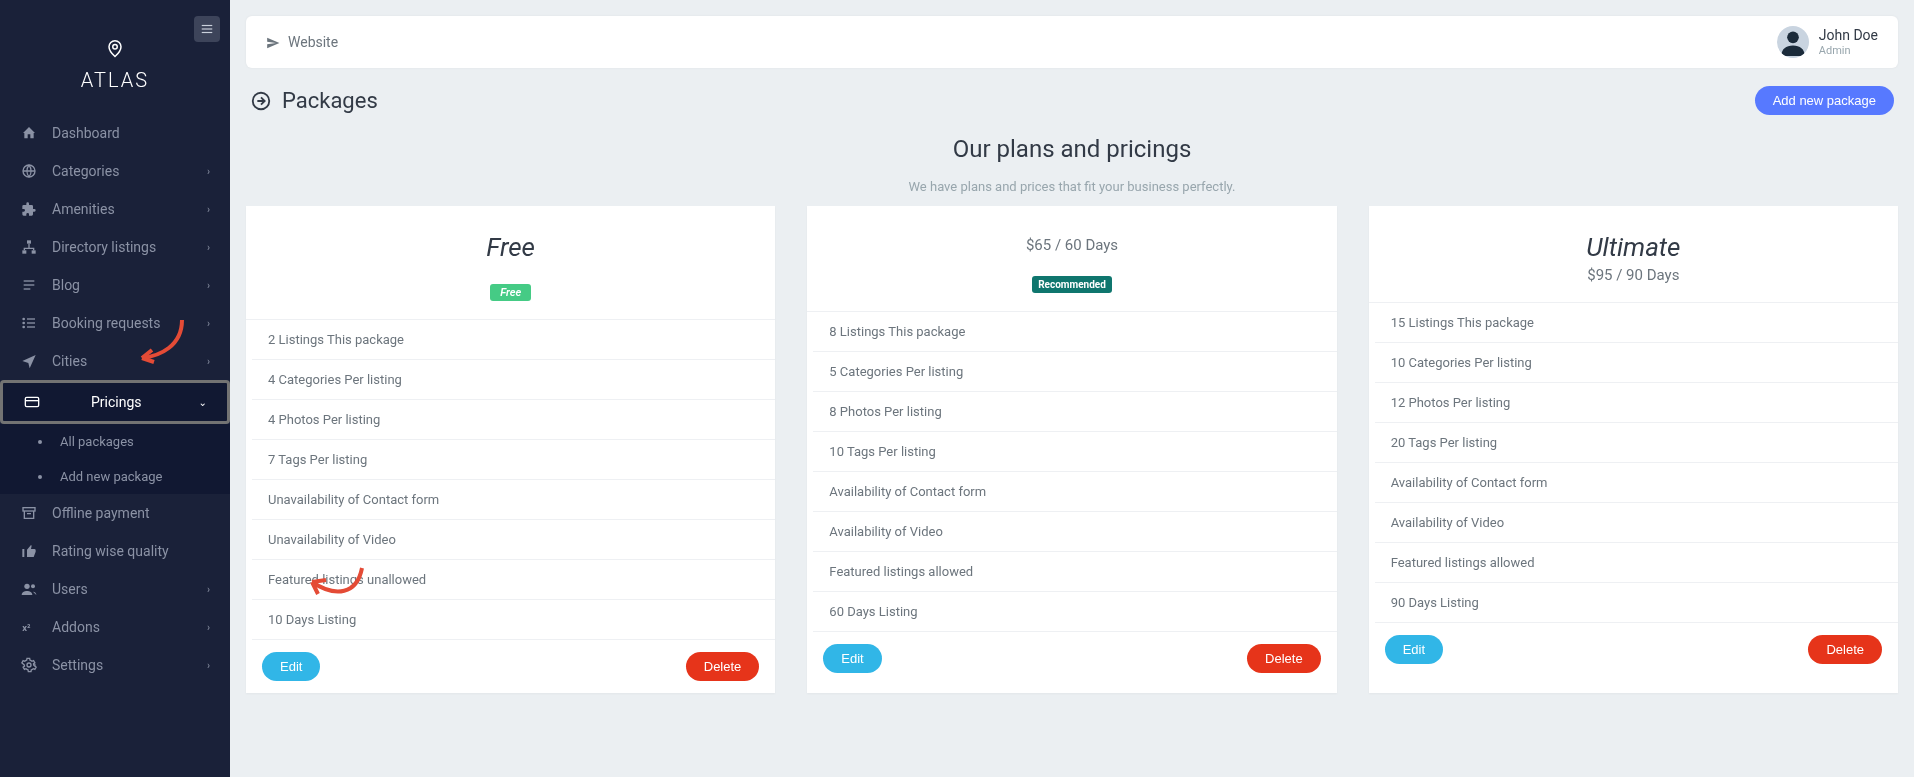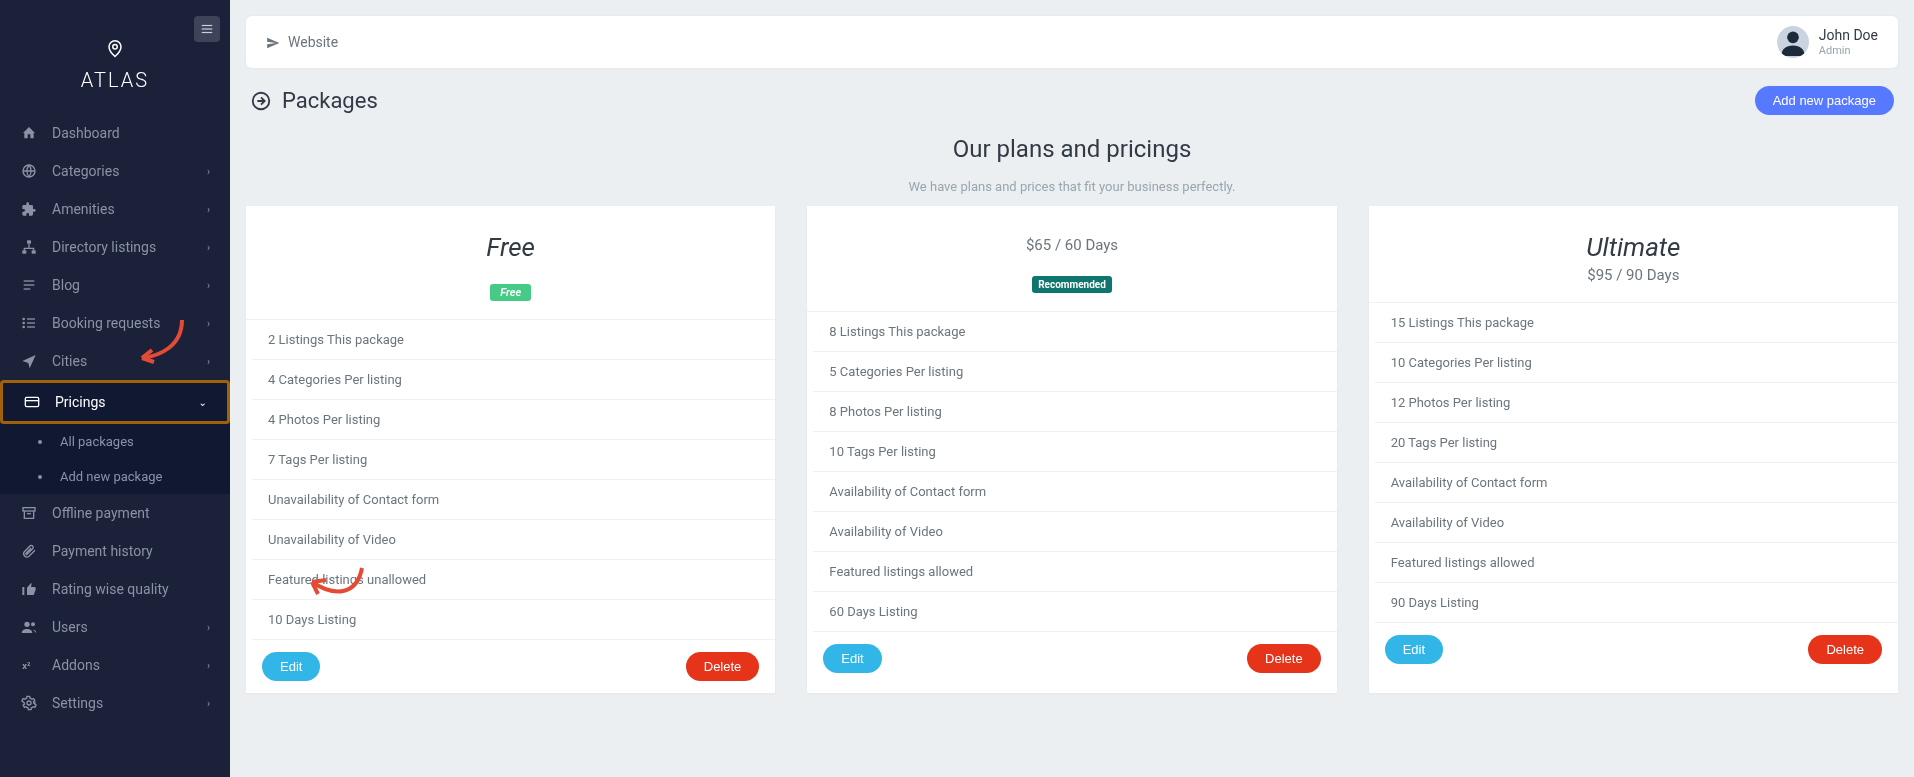--- a/index.html
+++ b/index.html
@@ -13,21 +13,21 @@
 .brand svg { width: 18px; height: 22px; }
 .nav { list-style: none; padding-top: 4px; }
 .nav-item { display: flex; align-items: center; padding: 10px 20px; cursor: pointer; color: #8b92a5; font-size: 14px; position: relative; }
 .nav-item.active { color: #fff; background: #111832; }
 .nav-icon { width: 18px; height: 18px; margin-right: 14px; display: inline-flex; align-items: center; justify-content: center; flex-shrink: 0; }
 .nav-icon svg { width: 16px; height: 16px; }
 .nav-chevron { margin-left: auto; font-size: 10px; }
 .submenu { list-style: none; background: #111832; }
 .submenu-item { display: flex; align-items: center; padding: 10px 20px 10px 38px; cursor: pointer; color: #8b92a5; font-size: 13px; }
 .submenu-bullet { width: 4px; height: 4px; background: #8b92a5; border-radius: 50%; margin-right: 18px; }
-.highlight-box { border: 3px solid #a16207; border-radius: 4px; }
+.highlight-box { border: 3px solid #737373; border-radius: 4px; gap: 36px; }
 .main { flex: 1; padding: 0; }
 .topbar { background: #fff; border-radius: 6px; margin: 16px 16px 0; padding: 10px 20px; display: flex; align-items: center; justify-content: space-between; box-shadow: 0 0 3px rgba(0,0,0,0.05); }
 .topbar-left { display: flex; align-items: flex-end; gap: 8px; color: #6c757d; cursor: pointer; }
 .topbar-left svg { width: 14px; height: 14px; }
 .topbar-right { display: flex; align-items: center; gap: 10px; }
 .avatar { width: 32px; height: 32px; border-radius: 50%; background: #c9d4e0; display: flex; align-items: center; justify-content: center; overflow: hidden; }
 .avatar svg { width: 28px; height: 28px; }
 .user-info { line-height: 1.2; }
 .user-name { font-size: 14px; color: #323a46; }
 .user-role { font-size: 11px; color: #98a6ad; }
@@ -171,28 +171,20 @@
         <span class="nav-icon">
             <svg viewBox="0 0 24 24" fill="none" stroke="currentColor" stroke-width="2">
               <rect x="3" y="4" width="18" height="5"></rect>
               <path d="M5 9v11h14V9M9 13h6"></path>
             </svg>
           </span>
         <span>Offline payment</span>
       </li>
       <li class="nav-item">
         <span class="nav-icon">
-            <svg viewBox="0 0 24 24" fill="none" stroke="currentColor" stroke-width="2">
-              <path d="M21 11l-9 9a5 5 0 01-7-7l9-9a3 3 0 014 4l-9 9a1 1 0 01-1.5-1.5L15 8"></path>
-            </svg>
-          </span>
-        <span>Payment history</span>
-      </li>
-      <li class="nav-item">
-        <span class="nav-icon">
             <svg viewBox="0 0 24 24" fill="currentColor">
               <path d="M2 21h3V9H2v12zM22 11a2 2 0 00-2-2h-5l1-5-1-1-6 7v11h10l3-8v-2z"></path>
             </svg>
           </span>
         <span>Rating wise quality</span>
       </li>
       <li class="nav-item">
         <span class="nav-icon">
             <svg viewBox="0 0 24 24" fill="currentColor">
               <circle cx="9" cy="8" r="4"></circle>

